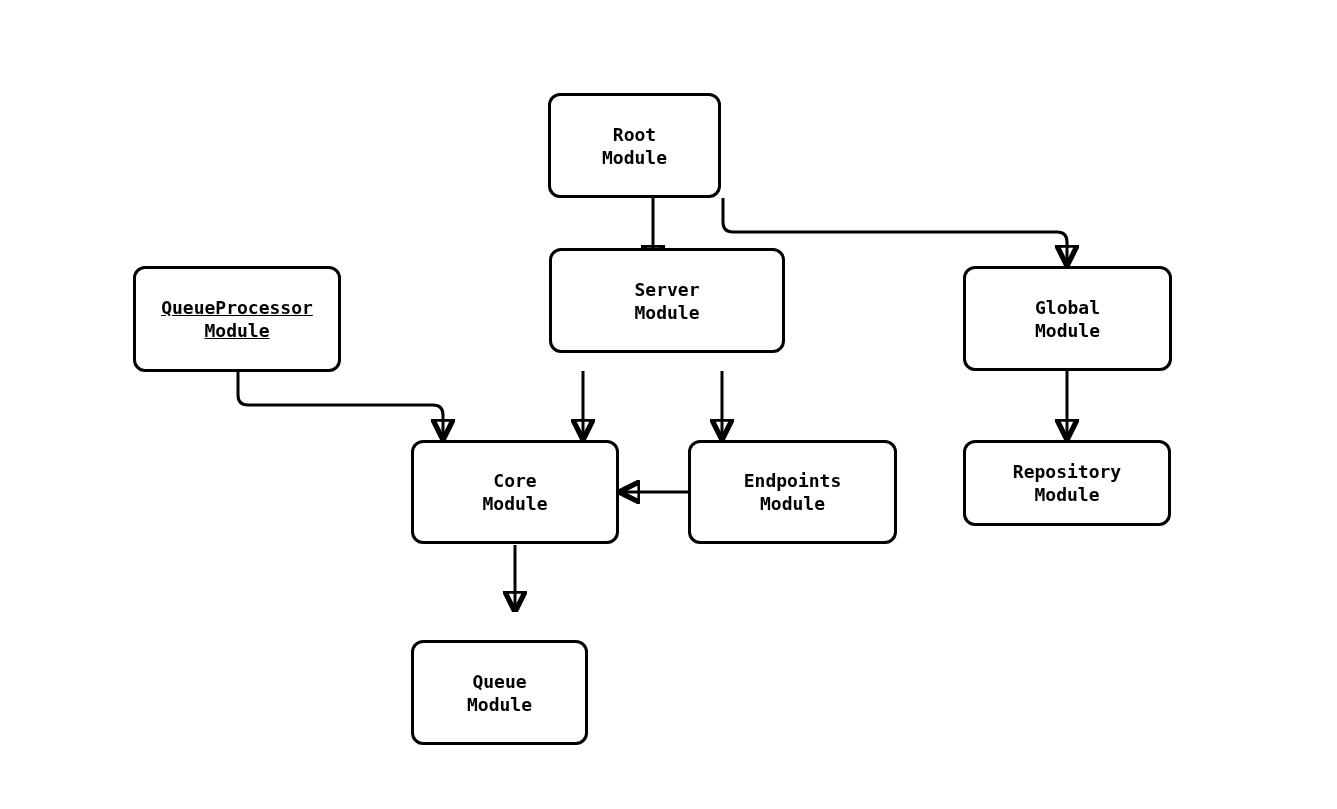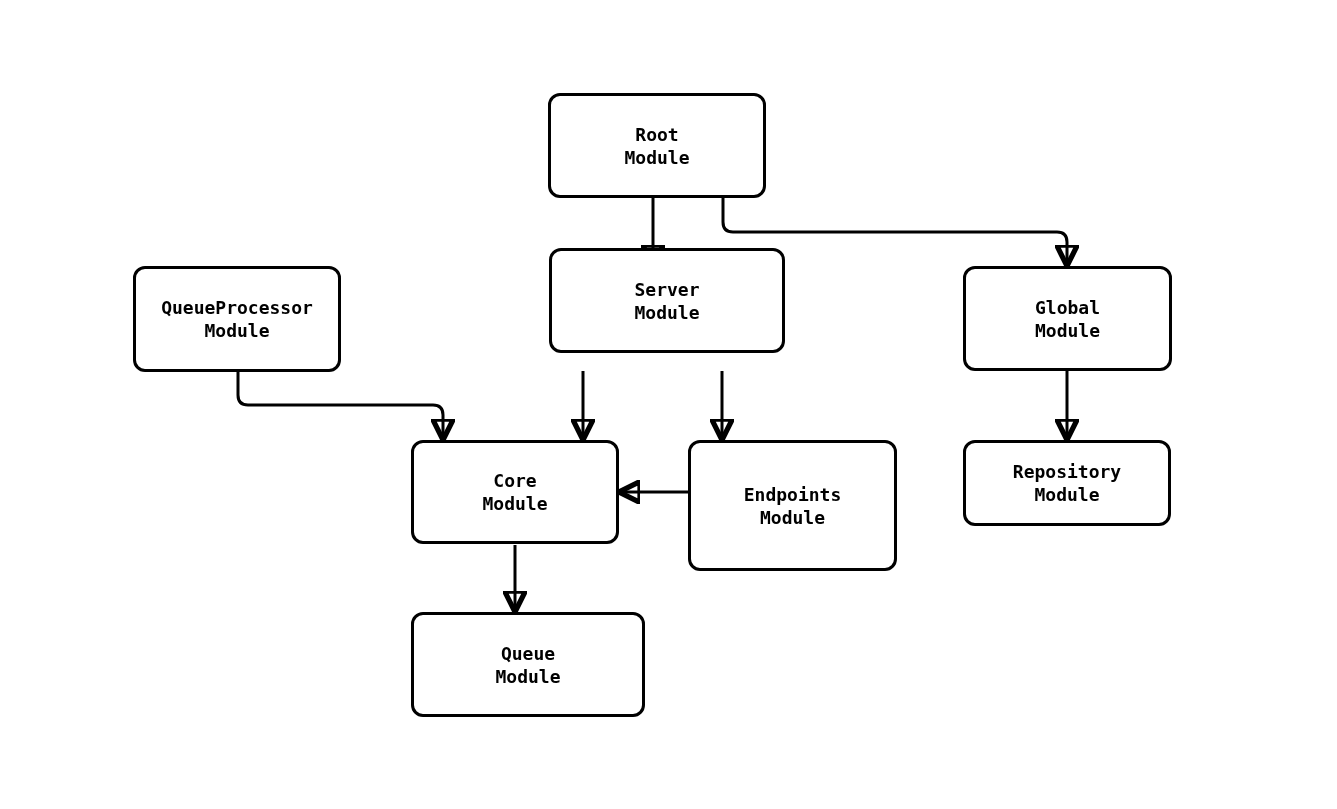--- a/index.html
+++ b/index.html
@@ -39,28 +39,28 @@
     text-align: center;
   }
   .node .label {
     font-size: 18px;
     line-height: 23px;
     font-weight: bold;
     color: #000000;
     white-space: pre-line;
   }
   
-  .n-root          { left: 548px; top:  93px; width: 218px; height: 105px; }
-  .n-queueproc     { left: 133px; top: 266px; width: 208px; height: 106px; }
+  .n-root          { left: 548px; top:  93px; width: 173px; height: 105px; }
+  .n-queueproc     { left: 133px; top: 266px; width: 208px; height: 106px; text-decoration: underline; }
   .n-server        { left: 549px; top: 248px; width: 236px; height: 105px; }
   .n-global        { left: 963px; top: 266px; width: 209px; height: 105px; text-align: center; }
   .n-core          { left: 411px; top: 440px; width: 208px; height: 104px; }
-  .n-endpoints     { left: 688px; top: 440px; width: 209px; height: 131px; }
+  .n-endpoints     { left: 688px; top: 440px; width: 209px; height: 104px; }
   .n-repository    { left: 963px; top: 440px; width: 208px; height: 86px; }
-  .n-queue         { left: 411px; top: 612px; width: 234px; height: 105px; justify-content: center; }
+  .n-queue         { left: 411px; top: 640px; width: 177px; height: 105px; justify-content: center; }
 </style>
 </head>
 <body>
 
 <div class="canvas">
 
   <svg class="edges-layer" width="1337" height="809" viewBox="0 0 1337 809" xmlns="http://www.w3.org/2000/svg">
     <defs>
       <marker id="arrowhead" viewBox="0 0 12 12" markerUnits="userSpaceOnUse" markerWidth="21" markerHeight="24" refX="12" refY="6" orient="auto">
         <path d="M0,0 L12,6 L0,12 Z" fill="#000000" stroke="none"></path>

